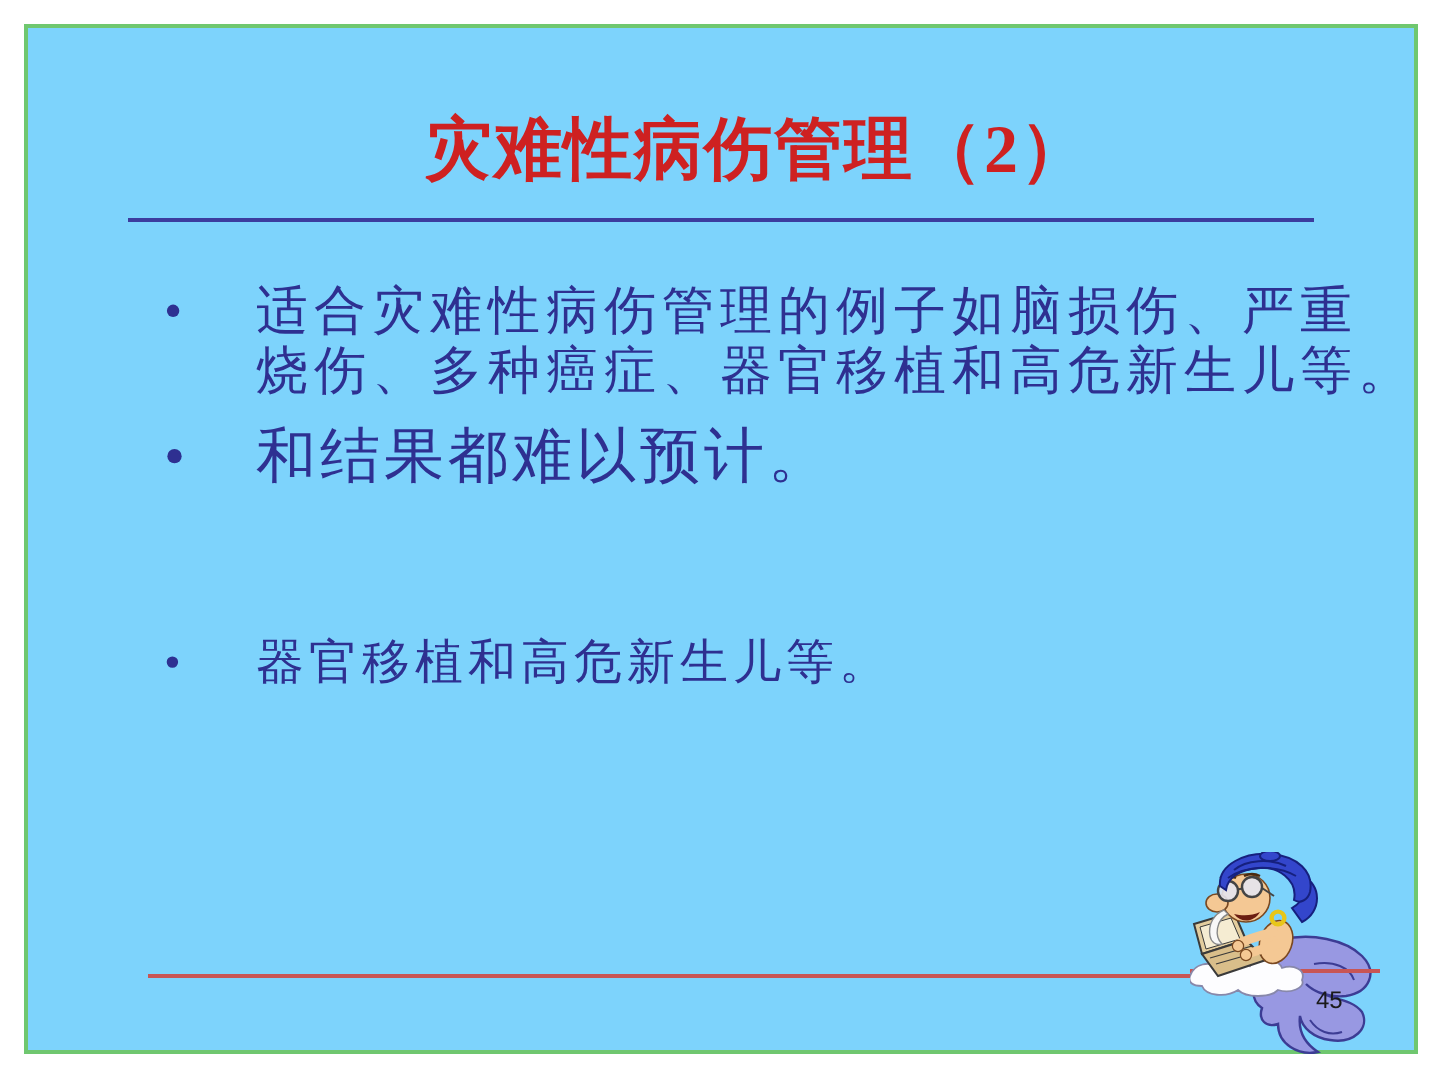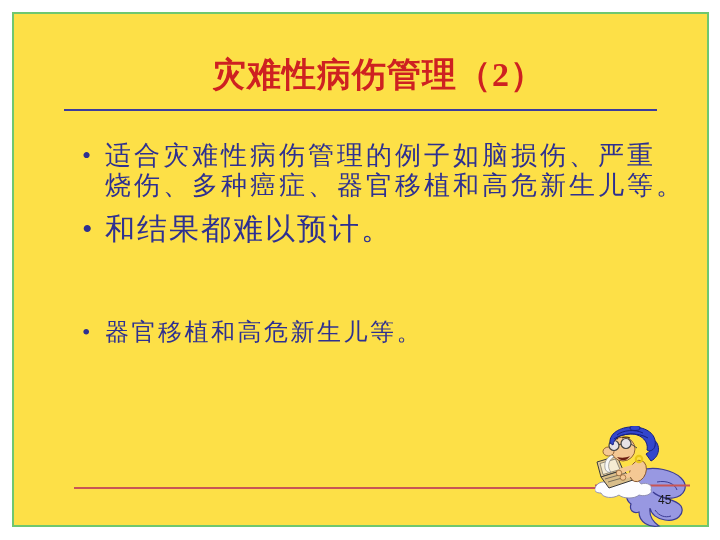--- a/index.html
+++ b/index.html
@@ -7,37 +7,37 @@
     --body-color:#2E3091;
     --rule-color:#3C3C9E;
     --footer-rule-color:#C85555;
     --border-color:#6FC76F;
   }
   *{margin:0;padding:0;box-sizing:border-box;}
   html,body{width:720px;height:540px;background:#ffffff;overflow:hidden;}
   body{font-family:"Liberation Serif","DejaVu Serif",serif;}
   .slide{
     position:absolute;left:12px;top:12px;width:697px;height:515px;
-    border:2px solid var(--border-color);background:#fde047;
+    border:2px solid var(--border-color);background:#7dd3fc;
   }
   .title{
     position:absolute;top:38px;left:0;width:100%;padding-left:36px;
     text-align:center;font-size:34px;font-weight:bold;letter-spacing:1px;
     color:var(--title-color);white-space:nowrap;
   }
   .title-rule{
     position:absolute;top:95px;left:50px;width:593px;height:0;
     border-top:2px solid var(--rule-color);
   }
   .bullet{
     position:absolute;left:62px;display:flex;align-items:flex-start;
     color:var(--body-color);
   }
   .bullet .dot{flex:0 0 29px;width:29px;padding-left:6px;}
-  .line{white-space:nowrap;}
+  .line{white-space:nowrap;margin-left:23px;}
   .b1{font-size:26px;line-height:30px;letter-spacing:3px;}
   .b2{font-size:30px;line-height:35px;letter-spacing:2px;}
   .b3{font-size:24px;line-height:31px;letter-spacing:2.5px;}
   .pos-b1{top:127px;}
   .pos-b2{top:197px;}
   .pos-b3{top:303px;}
   .footer-rule{
     position:absolute;top:473px;left:60px;width:584px;height:0;
     border-top:2px solid var(--footer-rule-color);z-index:1;
   }

